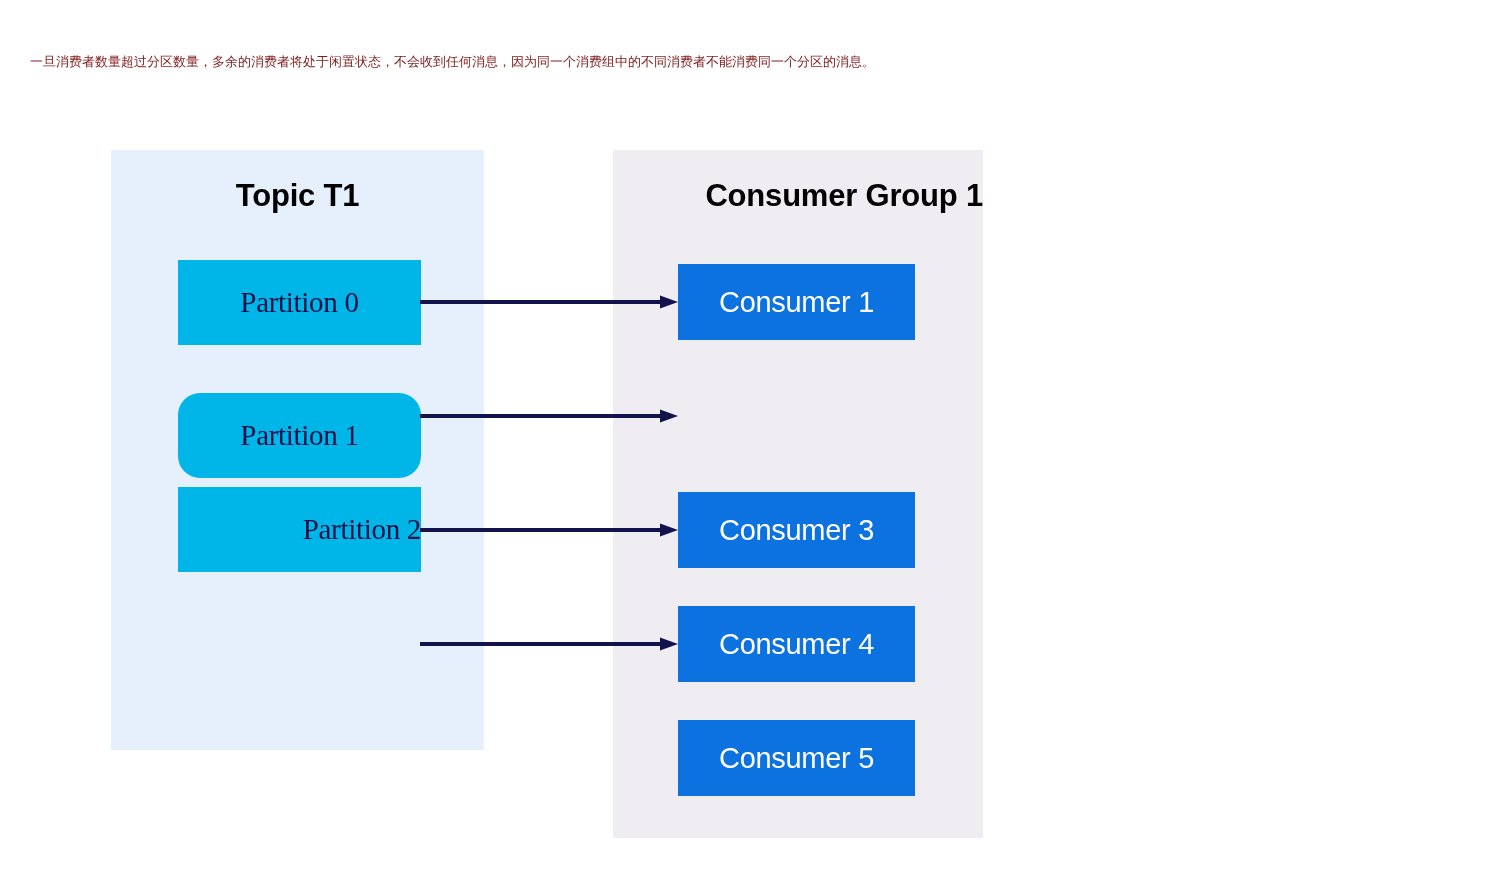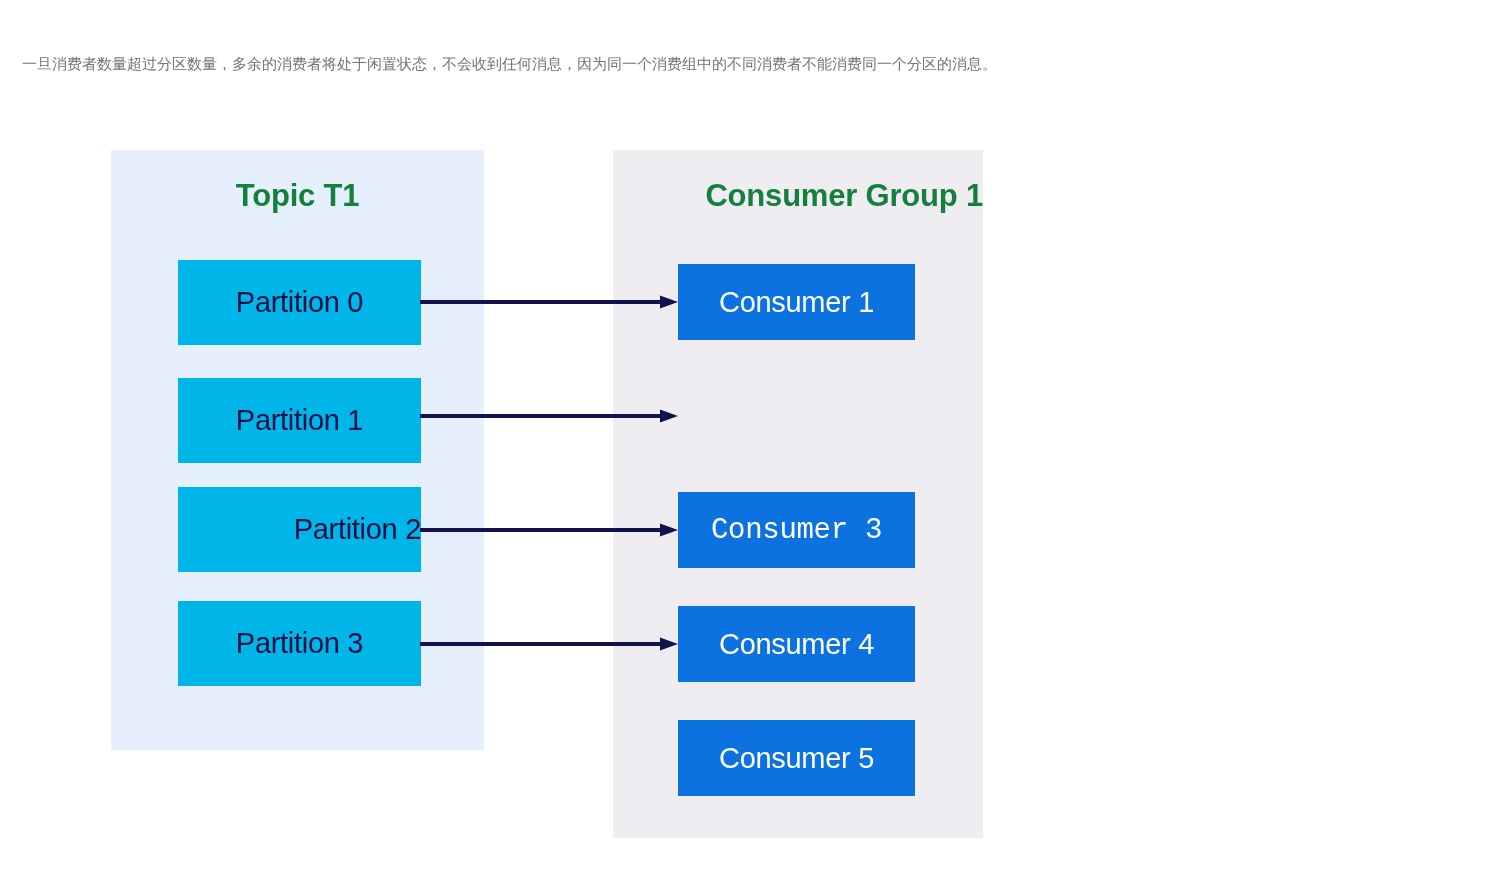--- a/index.html
+++ b/index.html
@@ -12,26 +12,26 @@
     height: 885px;
     position: relative;
     overflow: hidden;
     font-family: "Liberation Sans", sans-serif;
     color: #333333;
   }
 
   
   #intro-paragraph {
     position: absolute;
-    left: 22px;
+    left: 30px;
     top: 30px;
     width: 1444px;
-    font-size: 15px;
+    font-size: 13px;
     line-height: 37px;
-    color: #737373;
+    color: #7f1d1d;
     letter-spacing: 0px;
     text-align: justify;
   }
 
   
   #diagram {
     position: absolute;
     left: 0;
     top: 0;
     width: 1487px;
@@ -59,21 +59,21 @@
     background: #f0edf2;
   }
 
   .panel-title {
     position: absolute;
     left: 0;
     width: 100%;
     text-align: center;
     font-size: 31px;
     font-weight: bold;
-    color: #15803d;
+    color: #000000;
     letter-spacing: -0.2px;
   }
 
   #topic-title { top: 28px; }
   #consumer-group-title { top: 28px; text-align: right; }
 
   .node-box {
     position: absolute;
     box-sizing: border-box;
     display: flex;
@@ -83,20 +83,21 @@
     letter-spacing: -0.3px;
     white-space: nowrap;
   }
 
   .partition-box {
     left: 178px;
     width: 243px;
     height: 85px;
     background: #00b5e8;
     color: #101048;
+    font-family: Liberation Serif, serif;
   }
 
   .consumer-box {
     left: 678px;
     width: 237px;
     height: 76px;
     background: #0b72e0;
     color: #ffffff;
   }
 
@@ -118,34 +119,31 @@
     <div class="panel-title" id="topic-title">Topic T1</div>
   </div>
 
   <div class="panel" id="consumer-group-panel">
     <div class="panel-title" id="consumer-group-title">Consumer Group 1</div>
   </div>
 
   <div class="node-box partition-box" style="top:260px;">
     <span>Partition 0</span>
   </div>
-  <div class="node-box partition-box" style="top:378px;">
+  <div class="node-box partition-box" style="top:393px;border-radius:22px;">
     <span>Partition 1</span>
   </div>
   <div class="node-box partition-box" style="top:487px;justify-content:flex-end;">
     <span>Partition 2</span>
   </div>
-  <div class="node-box partition-box" style="top:601px;">
-    <span>Partition 3</span>
-  </div>
 
   <div class="node-box consumer-box" style="top:264px;">
     <span>Consumer 1</span>
   </div>
-  <div class="node-box consumer-box" style="top:492px;font-family:Liberation Mono, monospace;">
+  <div class="node-box consumer-box" style="top:492px;">
     <span>Consumer 3</span>
   </div>
   <div class="node-box consumer-box" style="top:606px;">
     <span>Consumer 4</span>
   </div>
   <div class="node-box consumer-box" style="top:720px;">
     <span>Consumer 5</span>
   </div>
 
   <div class="arrow" style="left:420px; top:295px; width:260px;">

